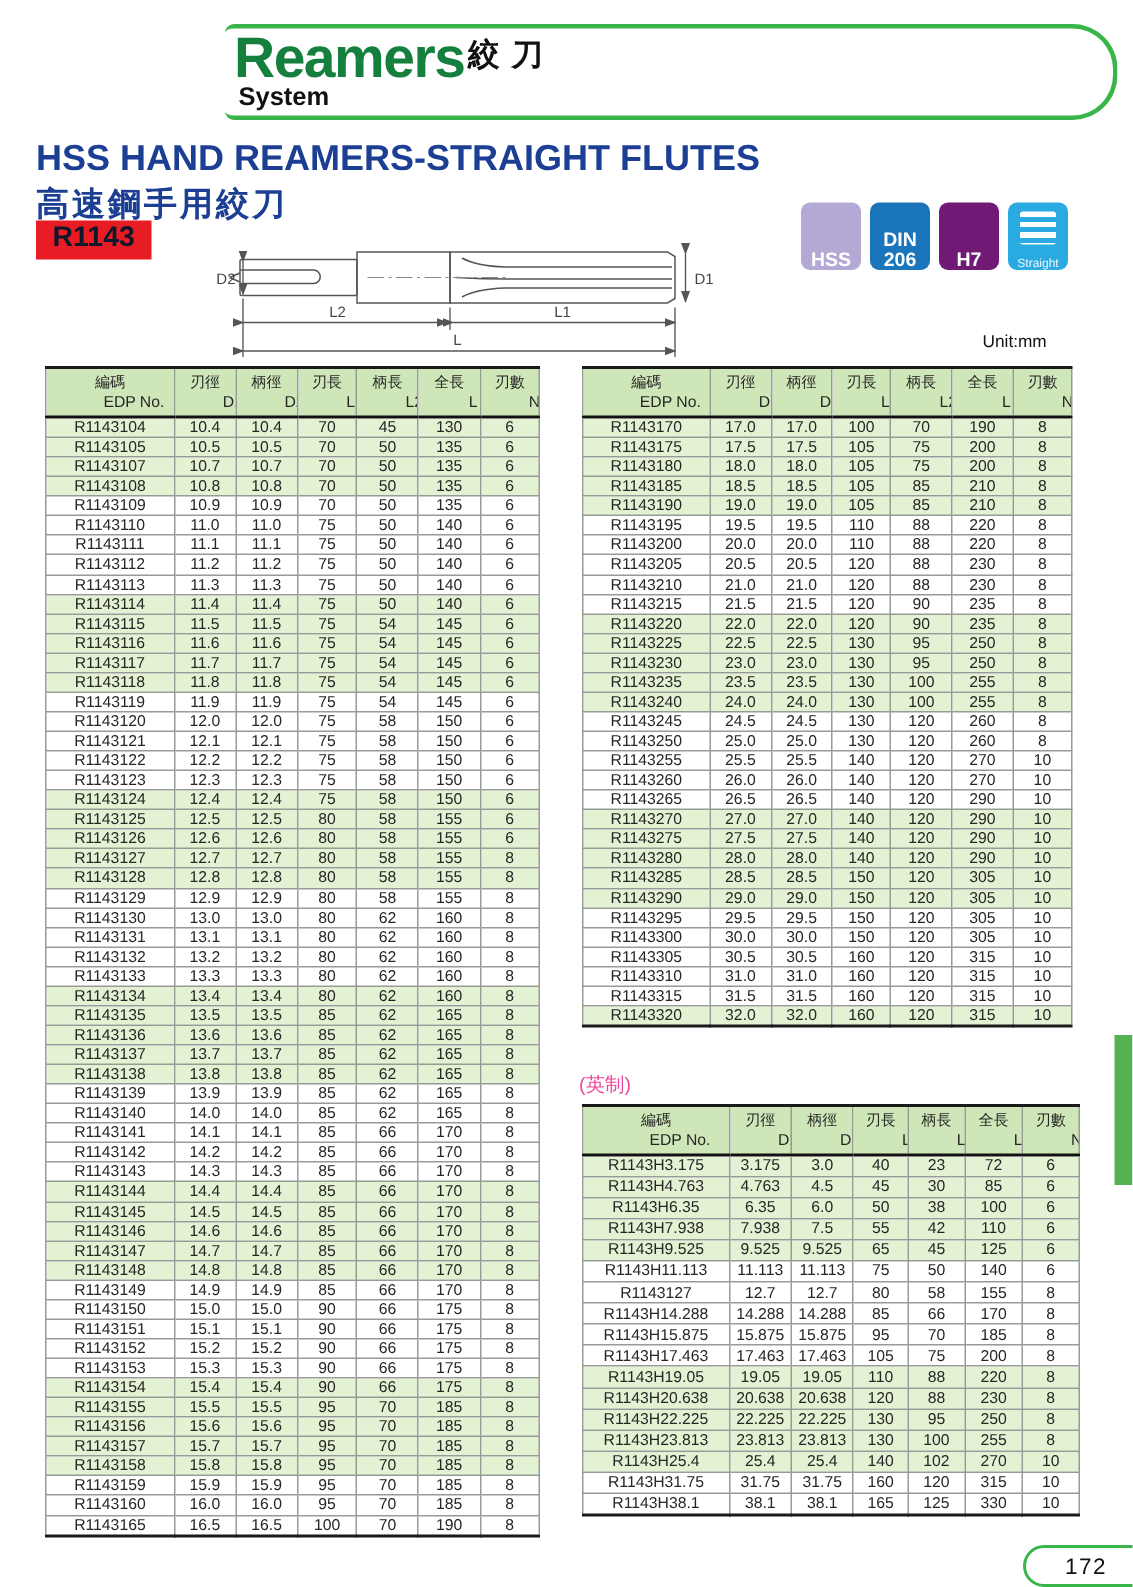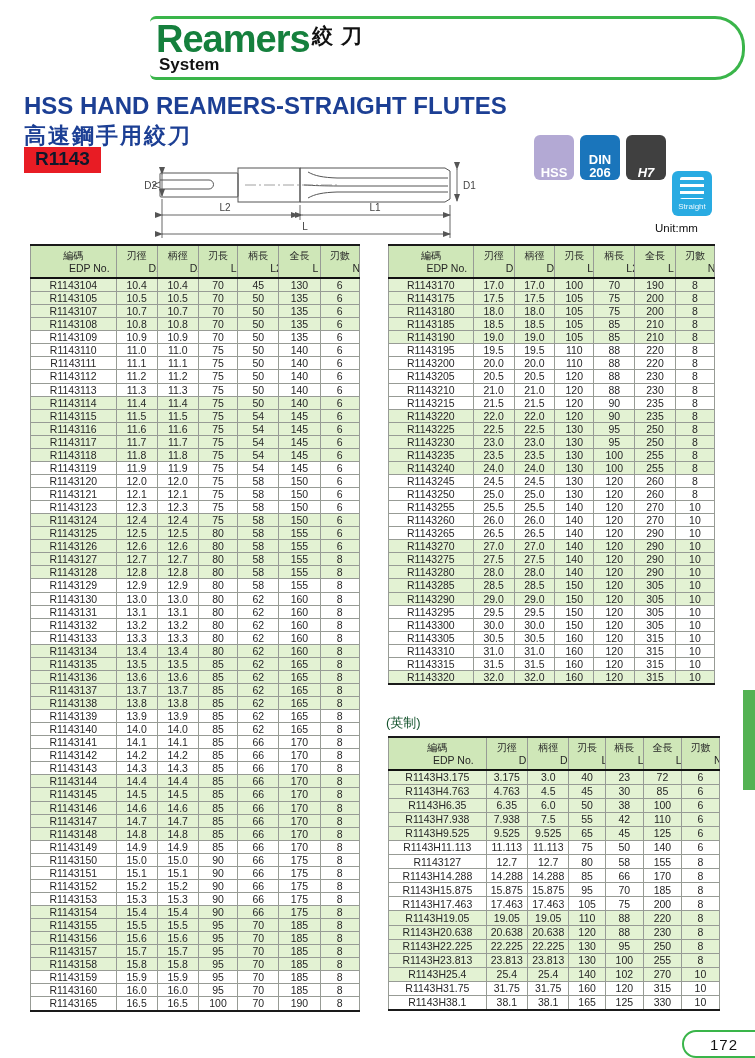--- a/index.html
+++ b/index.html
@@ -42,33 +42,33 @@
     padding:2px 11px 3px 11px;line-height:1.1;
   }
   
   .badges{position:absolute;left:534px;top:135px;display:flex;gap:6px;}
   .badge{
     width:40px;height:45px;border-radius:6px;color:#fff;
     display:flex;align-items:center;justify-content:flex-end;flex-direction:column;
     font-weight:bold;font-size:13px;text-align:center;
   }
   .badge .two-line{width:32px;line-height:1.05;white-space:normal;}
-  .badge-straight{justify-content:flex-start;padding-top:6px;box-sizing:border-box;margin-top:36px;}
+  .badge-straight{justify-content:space-between;padding-top:6px;box-sizing:border-box;}
   .stripes-icon{
     width:24px;height:22px;
     background:repeating-linear-gradient(to bottom,#ffffff 0 3.5px,rgba(255,255,255,0) 3.5px 7px);
     border-radius:2px;
   }
   .badge-straight .badge-label{font-size:8px;font-weight:normal;margin-top:3px;color:#eaf8ff;}
   
   .diagram{position:absolute;left:105px;top:158px;}
   .diagram text{font-size:10px;fill:#444;}
   
   .unit-label{position:absolute;left:655px;top:222px;font-size:11.5px;color:#111;}
-  .imperial-label{position:absolute;left:386px;top:714px;font-size:13px;color:#14532d;}
+  .imperial-label{position:absolute;left:386px;top:714px;font-size:13px;color:#ec4899;}
   
   .tbl-wrap-left{position:absolute;left:30px;top:244px;width:330px;}
   .tbl-wrap-right{position:absolute;left:388px;top:244px;width:327px;}
   .tbl-wrap-imperial{position:absolute;left:388px;top:736px;width:332px;}
   table.data-table{
     border-collapse:collapse;table-layout:fixed;width:100%;
     font-size:10.5px;color:#262626;
     border-top:2px solid #1a1a1a;border-bottom:2px solid #1a1a1a;
   }
   .data-table th,.data-table td{
@@ -104,21 +104,21 @@
 <div class="page-title-zh">高速鋼手用絞刀</div>
 <div class="series-badge">R1143</div>
 
 <div class="badges">
   <div class="badge" style="background: rgb(179, 169, 212);">
     <span class="badge-label">HSS</span>
   </div>
   <div class="badge" style="background: rgb(26, 117, 187);">
     <span class="badge-label two-line">DIN 206</span>
   </div>
-  <div class="badge" style="background: #404040; font-style: italic;">
+  <div class="badge" style="background: #701a75;">
     <span class="badge-label">H7</span>
   </div>
   <div class="badge badge-straight" style="background: rgb(41, 171, 226);">
     <span class="stripes-icon"></span>
     <span class="badge-label">Straight</span>
   </div>
 </div>
 
 <svg class="diagram" width="410" height="85" viewBox="0 0 410 85">
   <defs>
@@ -352,20 +352,29 @@
         <tr class="band-white">
           <td>R1143121</td>
           <td>12.1</td>
           <td>12.1</td>
           <td>75</td>
           <td>58</td>
           <td>150</td>
           <td>6</td>
         </tr>
         <tr class="band-white">
+          <td>R1143122</td>
+          <td>12.2</td>
+          <td>12.2</td>
+          <td>75</td>
+          <td>58</td>
+          <td>150</td>
+          <td>6</td>
+        </tr>
+        <tr class="band-white">
           <td>R1143123</td>
           <td>12.3</td>
           <td>12.3</td>
           <td>75</td>
           <td>58</td>
           <td>150</td>
           <td>6</td>
         </tr>
         <tr class="band-green">
           <td>R1143124</td>

